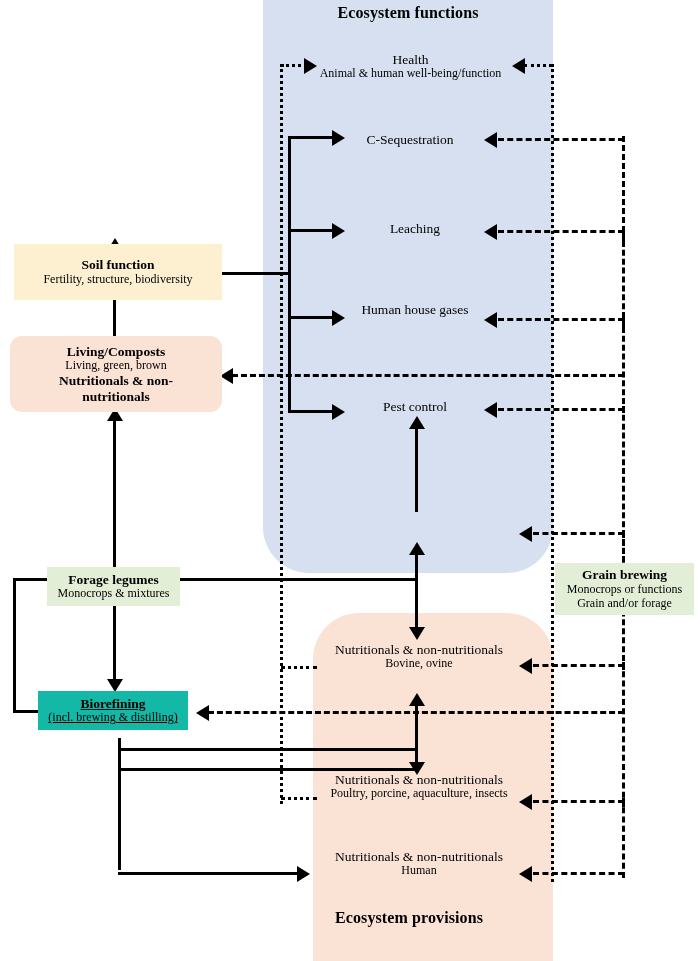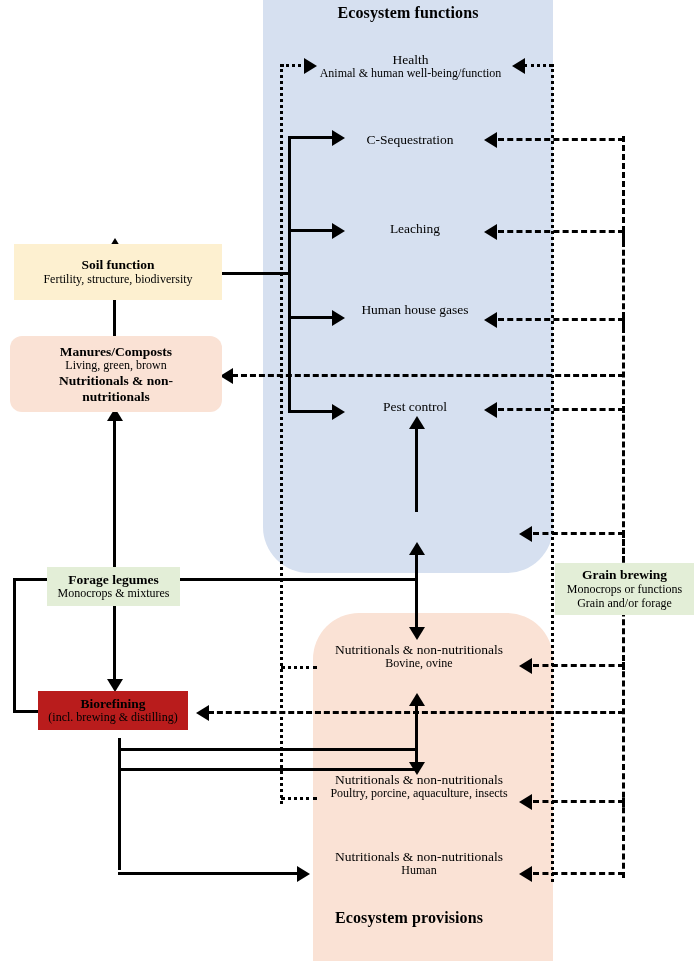--- a/index.html
+++ b/index.html
@@ -18,21 +18,21 @@
   .node .t{font-weight:normal;font-size:13.5px;display:block;}
   .node .s{font-weight:normal;font-size:12px;display:block;}
 
   
   .box{position:absolute;text-align:center;color:#000;display:flex;flex-direction:column;justify-content:center;align-items:center;line-height:1.15;box-sizing:border-box;}
   .box .t{font-weight:bold;font-size:13.5px;display:block;}
   .box .s{font-weight:normal;font-size:12px;display:block;}
   .box-yellow{background:#fdf0d0;}
   .box-peach{background:#fae2d5;border-radius:12px;}
   .box-green{background:#e3eed7;}
-  .box-grey{background:#b91c1c;}
+  .box-grey{background:#14b8a6;text-decoration:underline;}
 
   
   .ln{position:absolute;background:#000;}
   .h{height:3px;}
   .v{width:3px;}
 
   .dash-h{position:absolute;height:0;border-top:3.5px dashed #000;}
   .dash-v{position:absolute;width:0;border-left:3.5px dashed #000;}
   .dot-h{position:absolute;height:0;border-top:3.5px dotted #000;}
   .dot-v{position:absolute;width:0;border-left:3.5px dotted #000;}
@@ -195,21 +195,21 @@
     <span class="t">Nutritionals &amp; non-nutritionals</span>
     <span class="s">Human</span>
   </div>
 
   <div class="box box-yellow" style="left:14px;top:244px;width:208px;height:56px;">
     <span class="t">Soil function</span>
     <span class="s">Fertility, structure, biodiversity</span>
   </div>
 
   <div class="box box-peach" style="left:10px;top:336px;width:212px;height:76px;">
-    <span class="t">Manures/Composts</span>
+    <span class="t">Living/Composts</span>
     <span class="s">Living, green, brown</span>
     <span class="t" style="max-width:155px;">Nutritionals &amp; non-nutritionals</span>
   </div>
 
   <div class="box box-green" style="left:47px;top:567px;width:133px;height:39px;">
     <span class="t">Forage legumes</span>
     <span class="s">Monocrops &amp; mixtures</span>
   </div>
 
   <div class="box box-green" style="left:555px;top:563px;width:139px;height:52px;">

